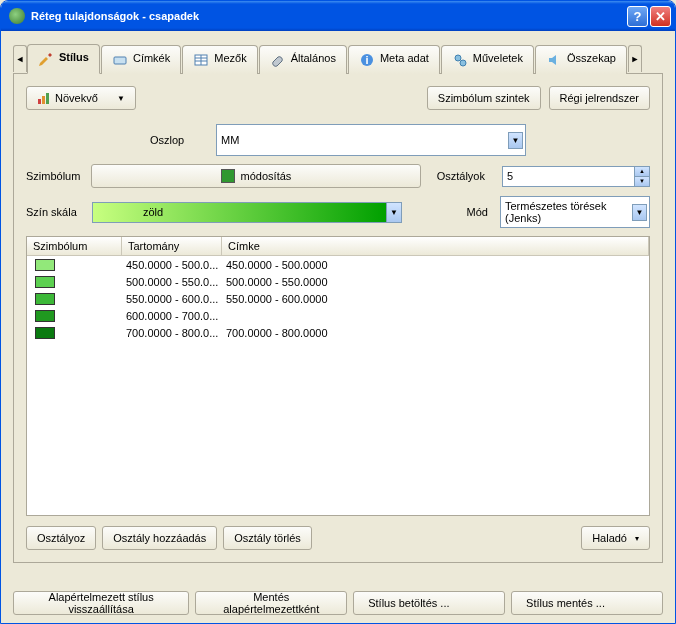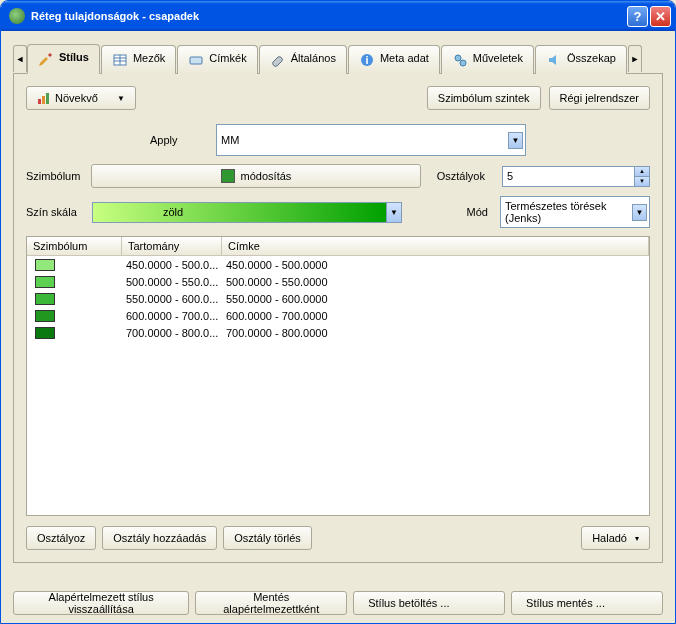--- a/index.html
+++ b/index.html
@@ -21,21 +21,21 @@
 .panel { border: 1px solid #aca899; border-top: none; padding: 12px; background: #ece9d8; }
 .btn { display: inline-flex; align-items: center; gap: 4px; padding: 3px 10px; background: linear-gradient(to bottom, #fcfcfa, #ece9d8); border: 1px solid #aca899; border-radius: 3px; cursor: pointer; height: 24px; }
 .btn.wide { padding: 3px 14px; }
 .row { display: flex; align-items: center; margin-bottom: 8px; gap: 8px; justify-content: center; }
 .label { width: 58px; }
 .select { flex: 1; border: 1px solid #7f9db9; background: #fff; height: 32px; display: flex; align-items: center; padding: 0 4px; position: relative; }
 .select .caret { position: absolute; right: 2px; width: 15px; height: 17px; background: linear-gradient(to bottom, #d0e4ff, #aac8f0); border: 1px solid #7f9db9; display: flex; align-items: center; justify-content: center; font-size: 8px; }
 .symbol-btn { width: 280px; height: 24px; border: 1px solid #aca899; background: linear-gradient(to bottom, #fcfcfa, #ece9d8); border-radius: 3px; display: flex; align-items: center; justify-content: center; gap: 6px; cursor: pointer; }
 .swatch { width: 14px; height: 14px; border: 1px solid #555; }
 .ramp { width: 270px; height: 21px; border: 1px solid #7f9db9; display: flex; position: relative; }
-.ramp-grad { flex: 1; background: linear-gradient(to right, #c8ff80, #00a000); display: flex; align-items: center; padding-left: 70px; }
+.ramp-grad { flex: 1; background: linear-gradient(to right, #c8ff80, #00a000); display: flex; align-items: center; padding-left: 50px; }
 .ramp .caret { width: 15px; height: 19px; background: linear-gradient(to bottom, #d0e4ff, #aac8f0); border-left: 1px solid #7f9db9; display: flex; align-items: center; justify-content: center; font-size: 8px; }
 .spin { width: 150px; height: 21px; border: 1px solid #7f9db9; background: #fff; display: flex; align-items: center; padding: 0 4px; position: relative; }
 .spin-btns { position: absolute; right: 0; top: 0; width: 15px; height: 19px; display: flex; flex-direction: column; }
 .spin-btns div { flex: 1; background: linear-gradient(to bottom, #d0e4ff, #aac8f0); border-left: 1px solid #7f9db9; display: flex; align-items: center; justify-content: center; font-size: 6px; }
 .spin-btns div:first-child { border-bottom: 1px solid #7f9db9; }
 .table { border: 1px solid #aca899; background: #fff; height: 280px; overflow: auto; }
 .thead { display: flex; background: linear-gradient(to bottom, #fff, #ece9d8); border-bottom: 1px solid #cbc7b8; position: sticky; top: 0; }
 .th { padding: 3px 6px; border-right: 1px solid #cbc7b8; }
 .th1 { width: 95px; } .th2 { width: 100px; } .th3 { flex: 1; }
 .tr { display: flex; height: 17px; align-items: center; }
@@ -65,32 +65,32 @@
         <div class="tab-arrow">◄</div>
         <div class="tab active">
           <svg class="tab-icon" viewBox="0 0 16 16">
               <path d="M2 12l6-6 2 2-6 6-3 1z" fill="#e0a030"></path>
               <path d="M10 4l2-2 2 2-2 2z" fill="#c04030"></path>
             </svg>
           <span>Stílus</span>
         </div>
         <div class="tab">
           <svg class="tab-icon" viewBox="0 0 16 16">
+              <rect x="2" y="5" width="12" height="7" rx="1" fill="#c8e0f0" stroke="#5080b0"></rect>
+            </svg>
+          <span>Címkék</span>
+        </div>
+        <div class="tab">
+          <svg class="tab-icon" viewBox="0 0 16 16">
               <rect x="2" y="3" width="12" height="10" fill="#fff" stroke="#5080b0"></rect>
               <line x1="2" y1="6" x2="14" y2="6" stroke="#5080b0"></line>
               <line x1="2" y1="9" x2="14" y2="9" stroke="#5080b0"></line>
               <line x1="8" y1="3" x2="8" y2="13" stroke="#5080b0"></line>
             </svg>
           <span>Mezők</span>
-        </div>
-        <div class="tab">
-          <svg class="tab-icon" viewBox="0 0 16 16">
-              <rect x="2" y="5" width="12" height="7" rx="1" fill="#c8e0f0" stroke="#5080b0"></rect>
-            </svg>
-          <span>Címkék</span>
         </div>
         <div class="tab">
           <svg class="tab-icon" viewBox="0 0 16 16">
               <path d="M3 10l5-5a3 3 0 014 4l-5 5a3 3 0 01-4-4z" fill="#c0c8d0" stroke="#607080"></path>
             </svg>
           <span>Általános</span>
         </div>
         <div class="tab">
           <svg class="tab-icon" viewBox="0 0 16 16">
               <circle cx="8" cy="8" r="6" fill="#4a90e0"></circle>
@@ -132,21 +132,21 @@
               <span>Szimbólum szintek</span>
             </button>
           <button class="btn">
               <span>Régi jelrendszer</span>
             </button>
         </div>
 
         <div style="height:6px"></div>
 
         <div class="row">
-          <div class="label">Apply</div>
+          <div class="label">Oszlop</div>
           <div class="select" style="width:310px;flex:none">
             <span>MM</span>
             <div class="caret">▼</div>
           </div>
         </div>
 
         <div class="row">
           <div class="label">Szimbólum</div>
           <div class="symbol-btn" style="width:334px">
             <span class="swatch" style="background:#309830"></span>
@@ -205,21 +205,20 @@
                   <span class="sw" style="background:#3cb838"></span>
                 </div>
                 <div class="td2">550.0000 - 600.0...</div>
                 <div class="td3">550.0000 - 600.0000</div>
               </div>
               <div class="tr">
                 <div class="td1">
                   <span class="sw" style="background:#209820"></span>
                 </div>
                 <div class="td2">600.0000 - 700.0...</div>
-                <div class="td3">600.0000 - 700.0000</div>
               </div>
               <div class="tr">
                 <div class="td1">
                   <span class="sw" style="background:#0a7a10"></span>
                 </div>
                 <div class="td2">700.0000 - 800.0...</div>
                 <div class="td3">700.0000 - 800.0000</div>
               </div>
             </div>
         </div>

